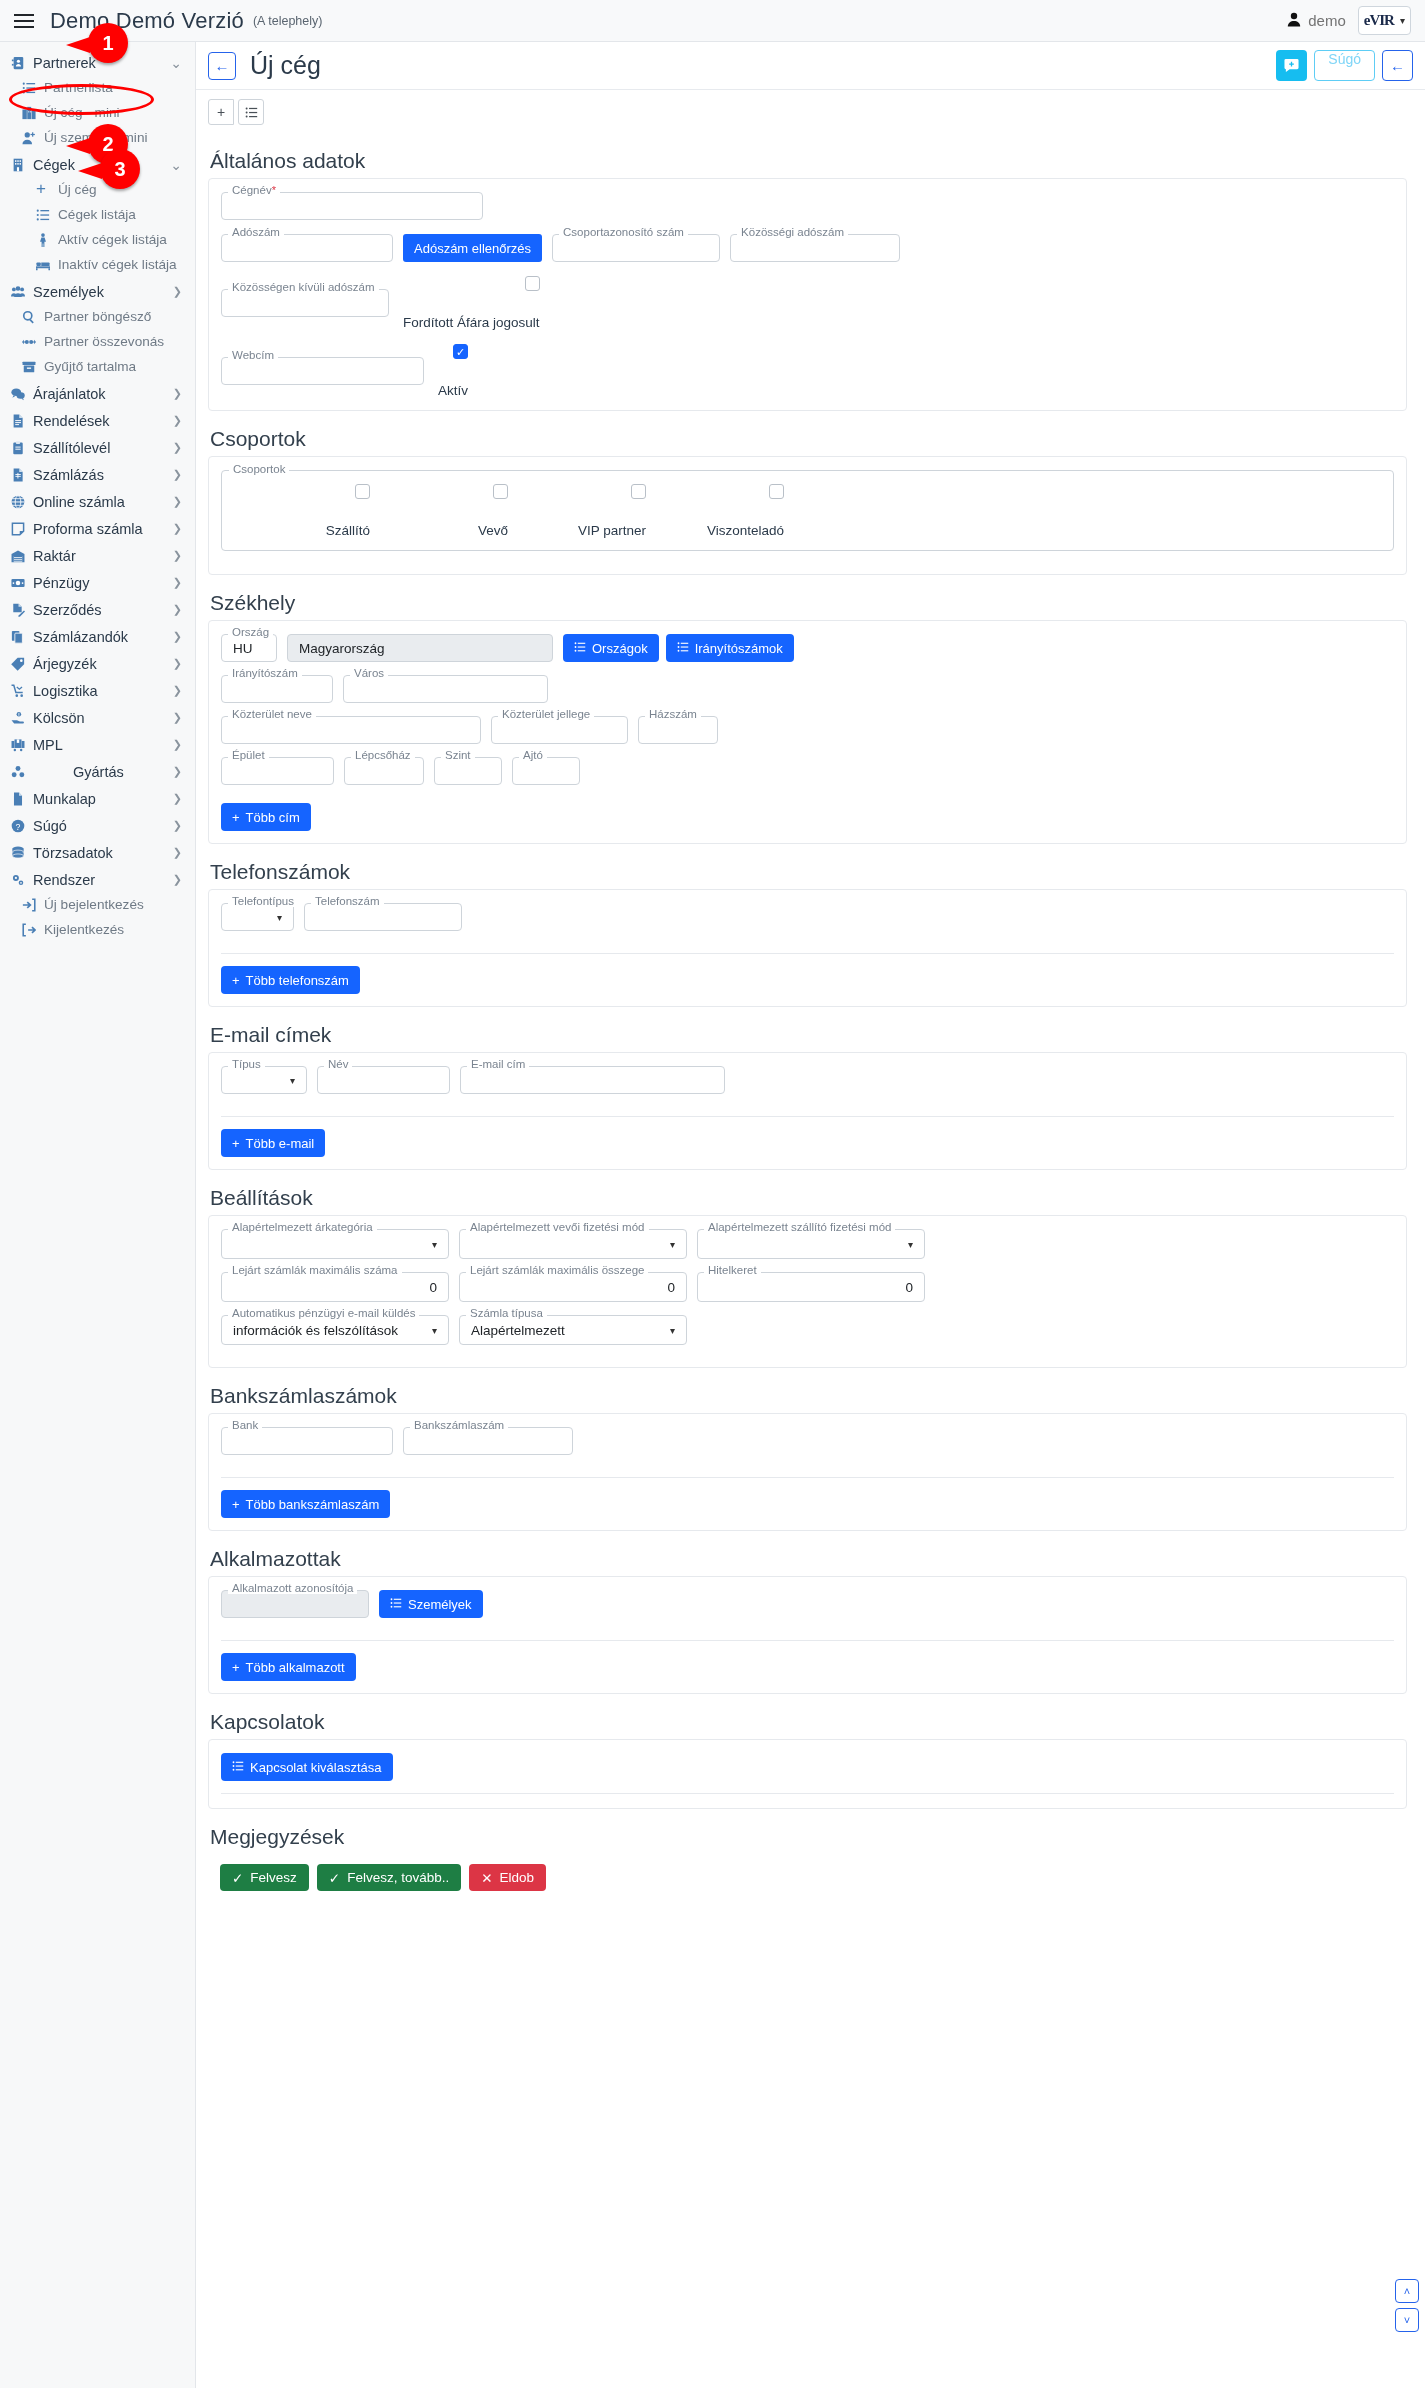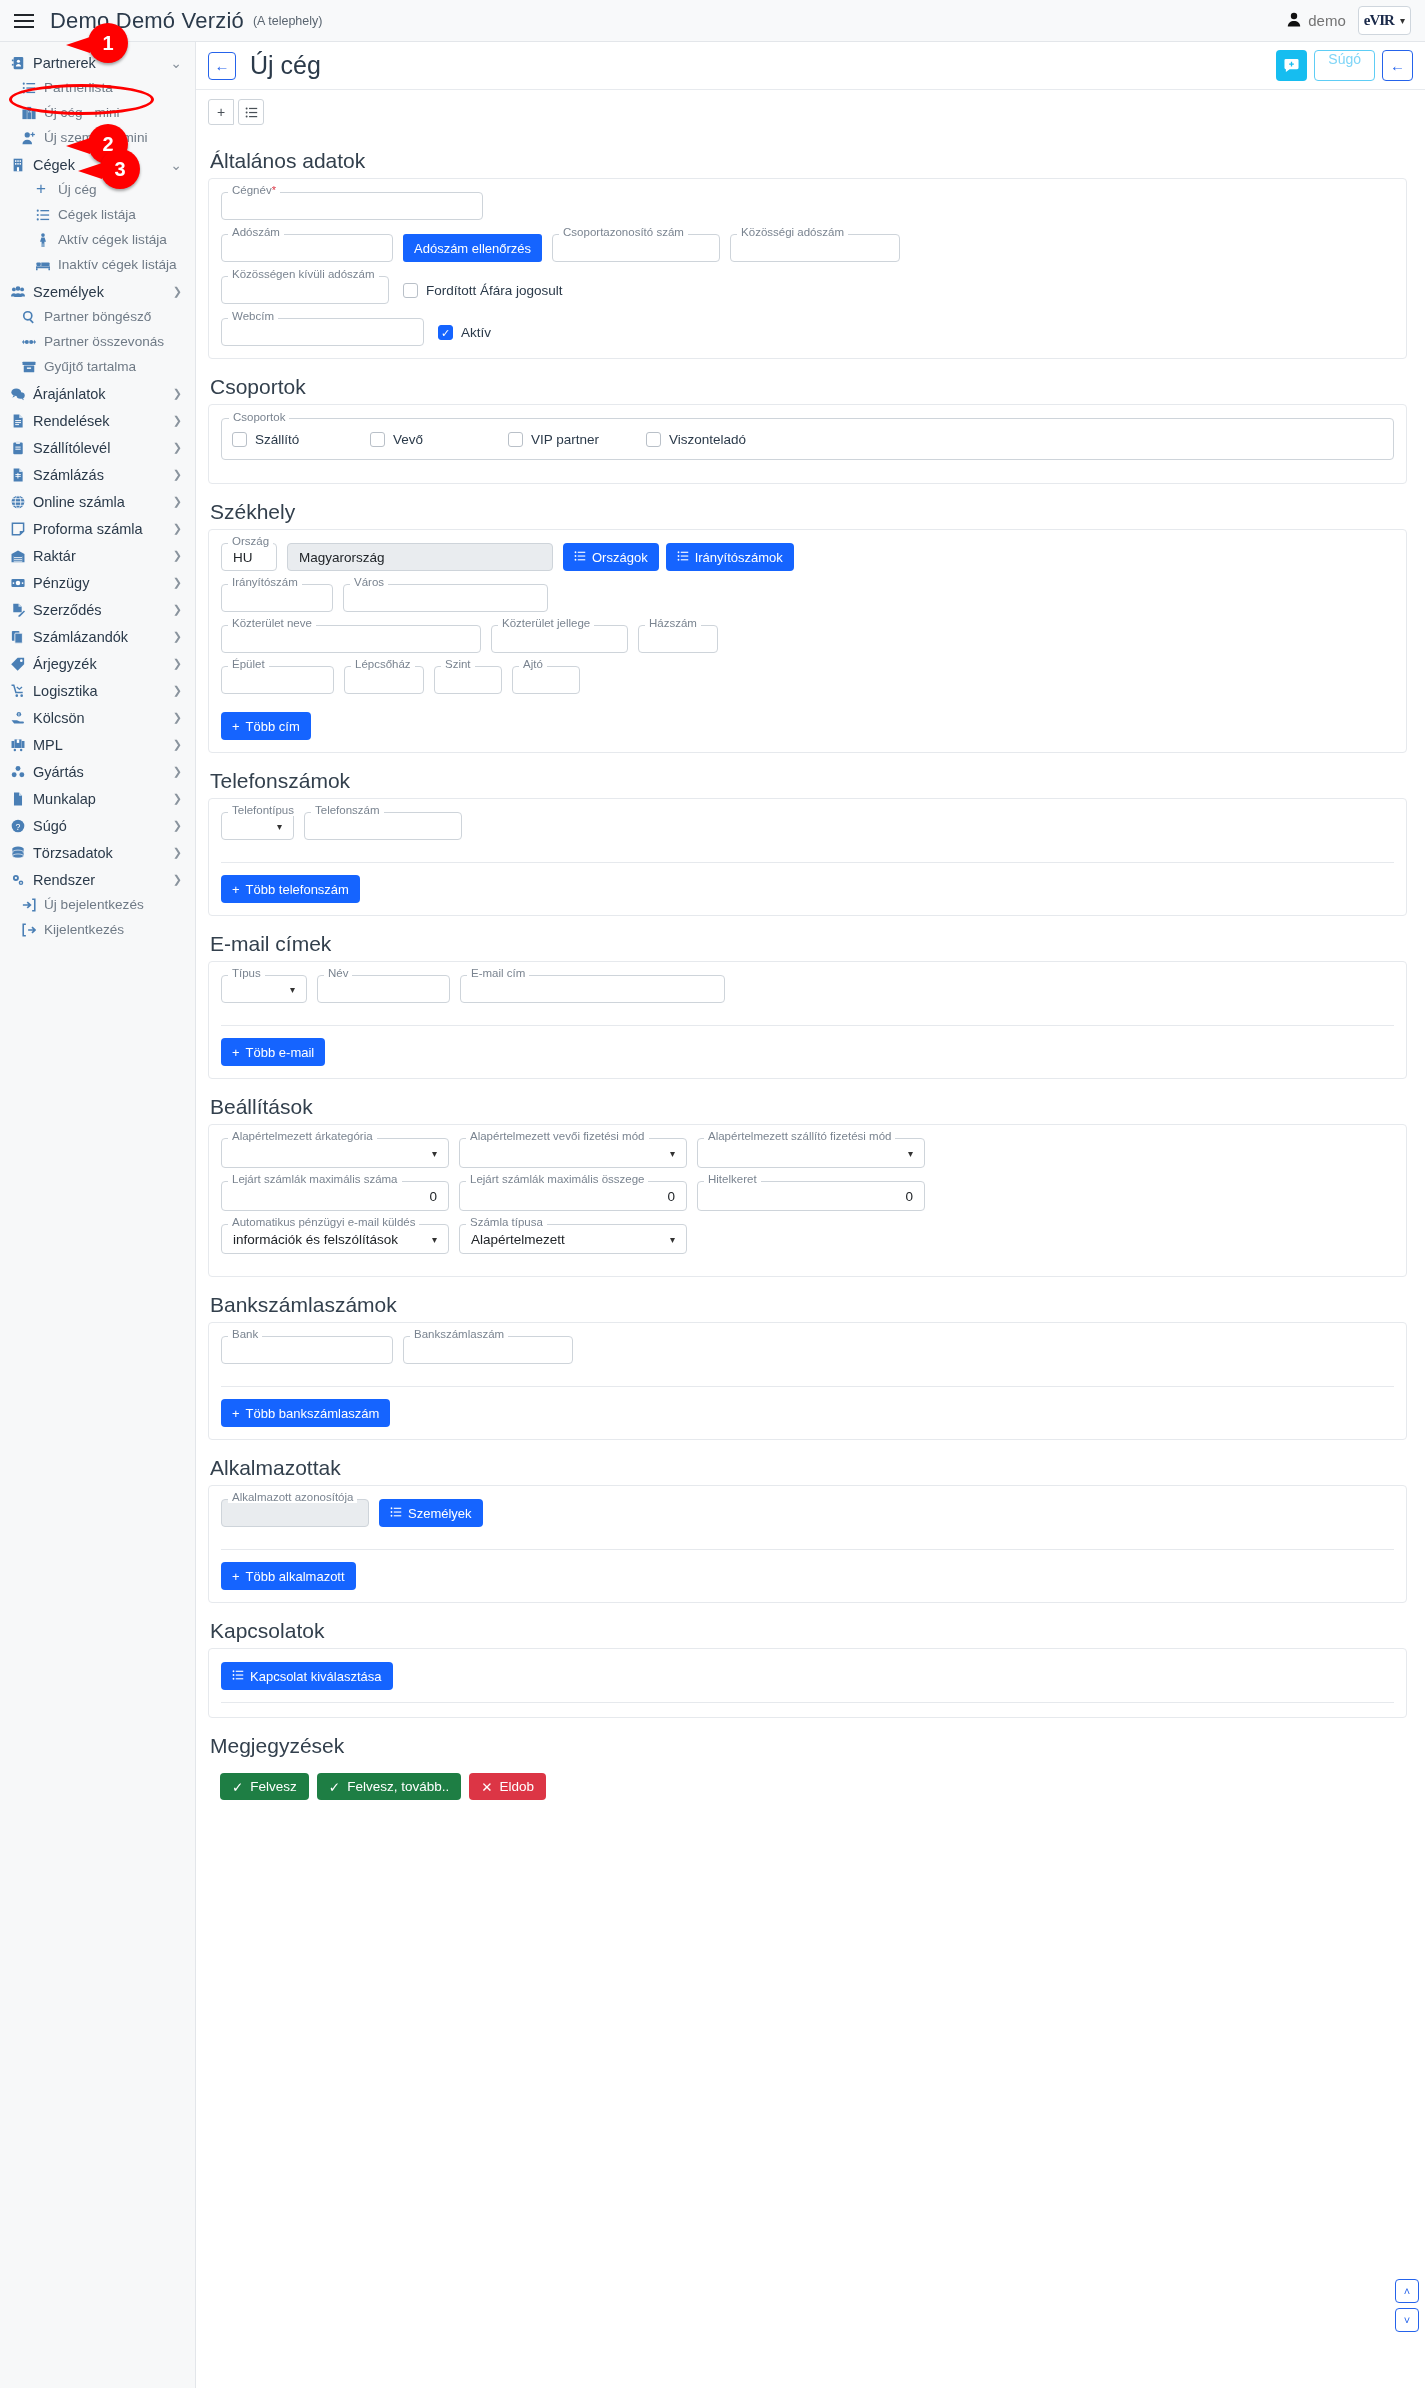--- a/index.html
+++ b/index.html
@@ -110,21 +110,21 @@
     background:#1564ff; color:#fff; border:none; border-radius:4px; height:28px;
     padding:0 11px; font-size:13px; display:inline-flex; align-items:center; gap:6px; cursor:pointer;
     font-family:"Liberation Sans", sans-serif;
   }
   .btn-blue.sq { border-radius:3px; }
   .btn-add { margin-top:3px; }
   .hr-light { border-top:1px solid #e6e9ed; margin:12px 0 12px 0; }
 
   .cb { width:15px;height:15px;border:1px solid #b9c0c8;border-radius:3px;background:#fff;display:inline-block;vertical-align:middle;}
   .cb.on { background:#1564ff; border-color:#1564ff; color:#fff; font-size:11px; text-align:center; line-height:14px;}
-  .cbwrap { display:flex; align-items:flex-end; gap:8px; font-size:13.5px; color:#2b3a4a; }
+  .cbwrap { display:flex; align-items:flex-end; gap:24px; font-size:13.5px; color:#2b3a4a;flex-direction:column; }
 
   .sel-caret { margin-left:auto; color:#333; font-size:10px; }
 
   
   .scroll-arrows { position:absolute; right:6px; bottom:56px; display:flex; flex-direction:column; gap:5px;}
   .sa { width:24px;height:24px;border:1px solid #2563eb;border-radius:4px;background:#fff;color:#2563eb;display:flex;align-items:center;justify-content:center;font-size:11px;cursor:pointer;}
 
   .footer-btns { display:flex; gap:8px; padding:10px 0 16px 12px; }
   .btn-green { background:#1e7e44; color:#fff; border:none; border-radius:4px; height:27px; padding:0 12px; font-size:13.5px; display:inline-flex;align-items:center;gap:7px;cursor:pointer; font-family:"Liberation Sans",sans-serif;}
   .btn-red { background:#dc3545; color:#fff; border:none; border-radius:4px; height:27px; padding:0 12px; font-size:13.5px; display:inline-flex;align-items:center;gap:7px;cursor:pointer; font-family:"Liberation Sans",sans-serif;}
@@ -483,21 +483,21 @@
             <rect x="12.2" y="3.4" width="3.2" height="8" fill="#4a7fb5"></rect>
             <rect x="4" y="1.6" width="8" height="9.8" fill="#4a7fb5"></rect>
             <rect x="6.6" y="1.6" width="2.8" height="4" fill="#fff"></rect>
             <circle cx="4.4" cy="13.6" r="1.4" fill="#4a7fb5"></circle>
             <circle cx="11.6" cy="13.6" r="1.4" fill="#4a7fb5"></circle>
           </svg>
         </span>
         <span class="nav-label">MPL</span>
         <span class="chev">❯</span>
       </div>
-      <div class="nav-item top" style="margin-top: 2px;">
+      <div class="nav-item top" style="margin-top: 2px; gap: 40px;">
         <span class="nav-ico">
           <svg width="14" height="14" viewBox="0 0 16 16">
             <circle cx="8" cy="4" r="2.8" fill="#4a7fb5"></circle>
             <circle cx="3.6" cy="11.2" r="2.8" fill="#4a7fb5"></circle>
             <circle cx="12.4" cy="11.2" r="2.8" fill="#4a7fb5"></circle>
           </svg>
         </span>
         <span class="nav-label">Gyártás</span>
         <span class="chev">❯</span>
       </div>

